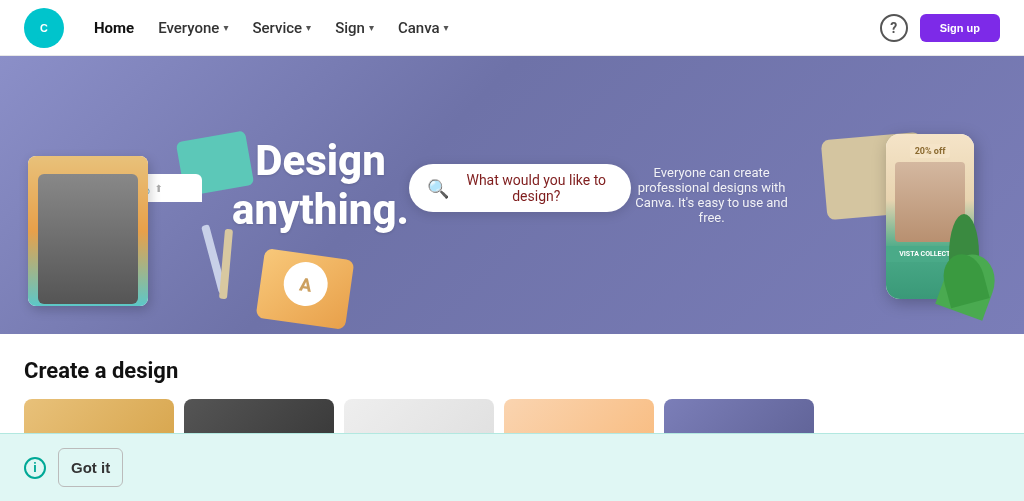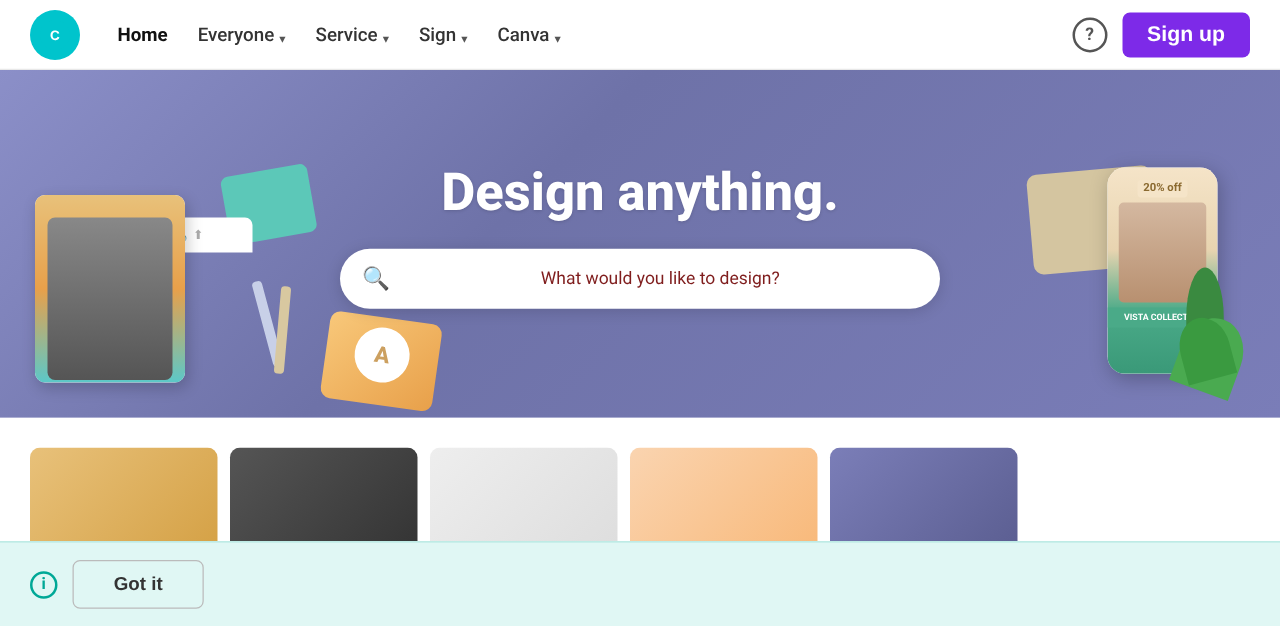--- a/index.html
+++ b/index.html
@@ -27,21 +27,21 @@
     }
     .navbar-logo svg { width: 24px; height: 24px; }
     .nav-links {
       display: flex;
       align-items: center;
       gap: 4px;
       flex: 1;
     }
     .nav-item {
       display: flex;
-      align-items: flex-end;
+      align-items: center;
       gap: 4px;
       padding: 6px 10px;
       font-size: 15px;
       font-weight: 500;
       color: #333;
       cursor: pointer;
       border-radius: 4px;
       white-space: nowrap;
     }
     .nav-item.active { font-weight: 700; color: #111; }
@@ -69,21 +69,21 @@
       font-size: 15px;
       font-weight: 600;
       cursor: pointer;
       color: #333;
     }
     .btn-signup {
       padding: 8px 20px;
       background: #7d2ae8;
       border: none;
       border-radius: 6px;
-      font-size: 17px;
+      font-size: 11px;
       font-weight: 600;
       color: #fff;
       cursor: pointer;
     }
 
     
     .hero {
       position: relative;
       width: 100%;
       height: 278px;
@@ -192,21 +192,20 @@
       position: absolute;
       right: 20px; bottom: 0;
       width: 80px; height: 120px;
     }
 
     
     .hero-content {
       position: relative;
       z-index: 10;
       display: flex;
-      flex-direction: column;
       align-items: center;
       text-align: center;
       width: 100%;
       max-width: 600px;
       padding: 0 20px;
     }
     .hero-title {
       font-size: 42px;
       font-weight: 800;
       color: #fff;
@@ -275,21 +274,21 @@
       flex: 1;
       font-size: 13.5px;
       color: #333;
     }
     .cookie-text a {
       color: #333;
       text-decoration: underline;
       cursor: pointer;
     }
     .btn-got-it {
-      padding: 10px 32px;
+      padding: 10px 12px;
       background: transparent;
       border: 1.5px solid #bbb;
       border-radius: 6px;
       font-size: 15px;
       font-weight: 600;
       color: #333;
       cursor: pointer;
       white-space: nowrap;
     }
 
@@ -398,24 +397,26 @@
       <div style="width:40px;height:50px;background:#3a9a40;border-radius:50% 50% 0 0;position:absolute;right:20px;bottom:30px;transform:rotate(-15deg);"></div>
     </div>
   </div>
 
   <div class="hero-content">
     <h1 class="hero-title">Design anything.</h1>
     <div class="search-bar">
       <span class="search-icon-wrap">🔍</span>
       <span class="search-input-fake">What would you like to design?</span>
     </div>
+    <p class="hero-subtitle">Everyone can create professional designs with Canva. It's easy to use and free.</p>
   </div>
 </section>
 
 <div class="below-hero">
+  <h2 class="section-title">Create a design</h2>
   <div class="design-cards-strip">
     <div class="design-card design-card-1"></div>
     <div class="design-card design-card-2"></div>
     <div class="design-card design-card-3"></div>
     <div class="design-card design-card-4"></div>
     <div class="design-card design-card-5"></div>
   </div>
 </div>
 
 <div class="cookie-banner">

